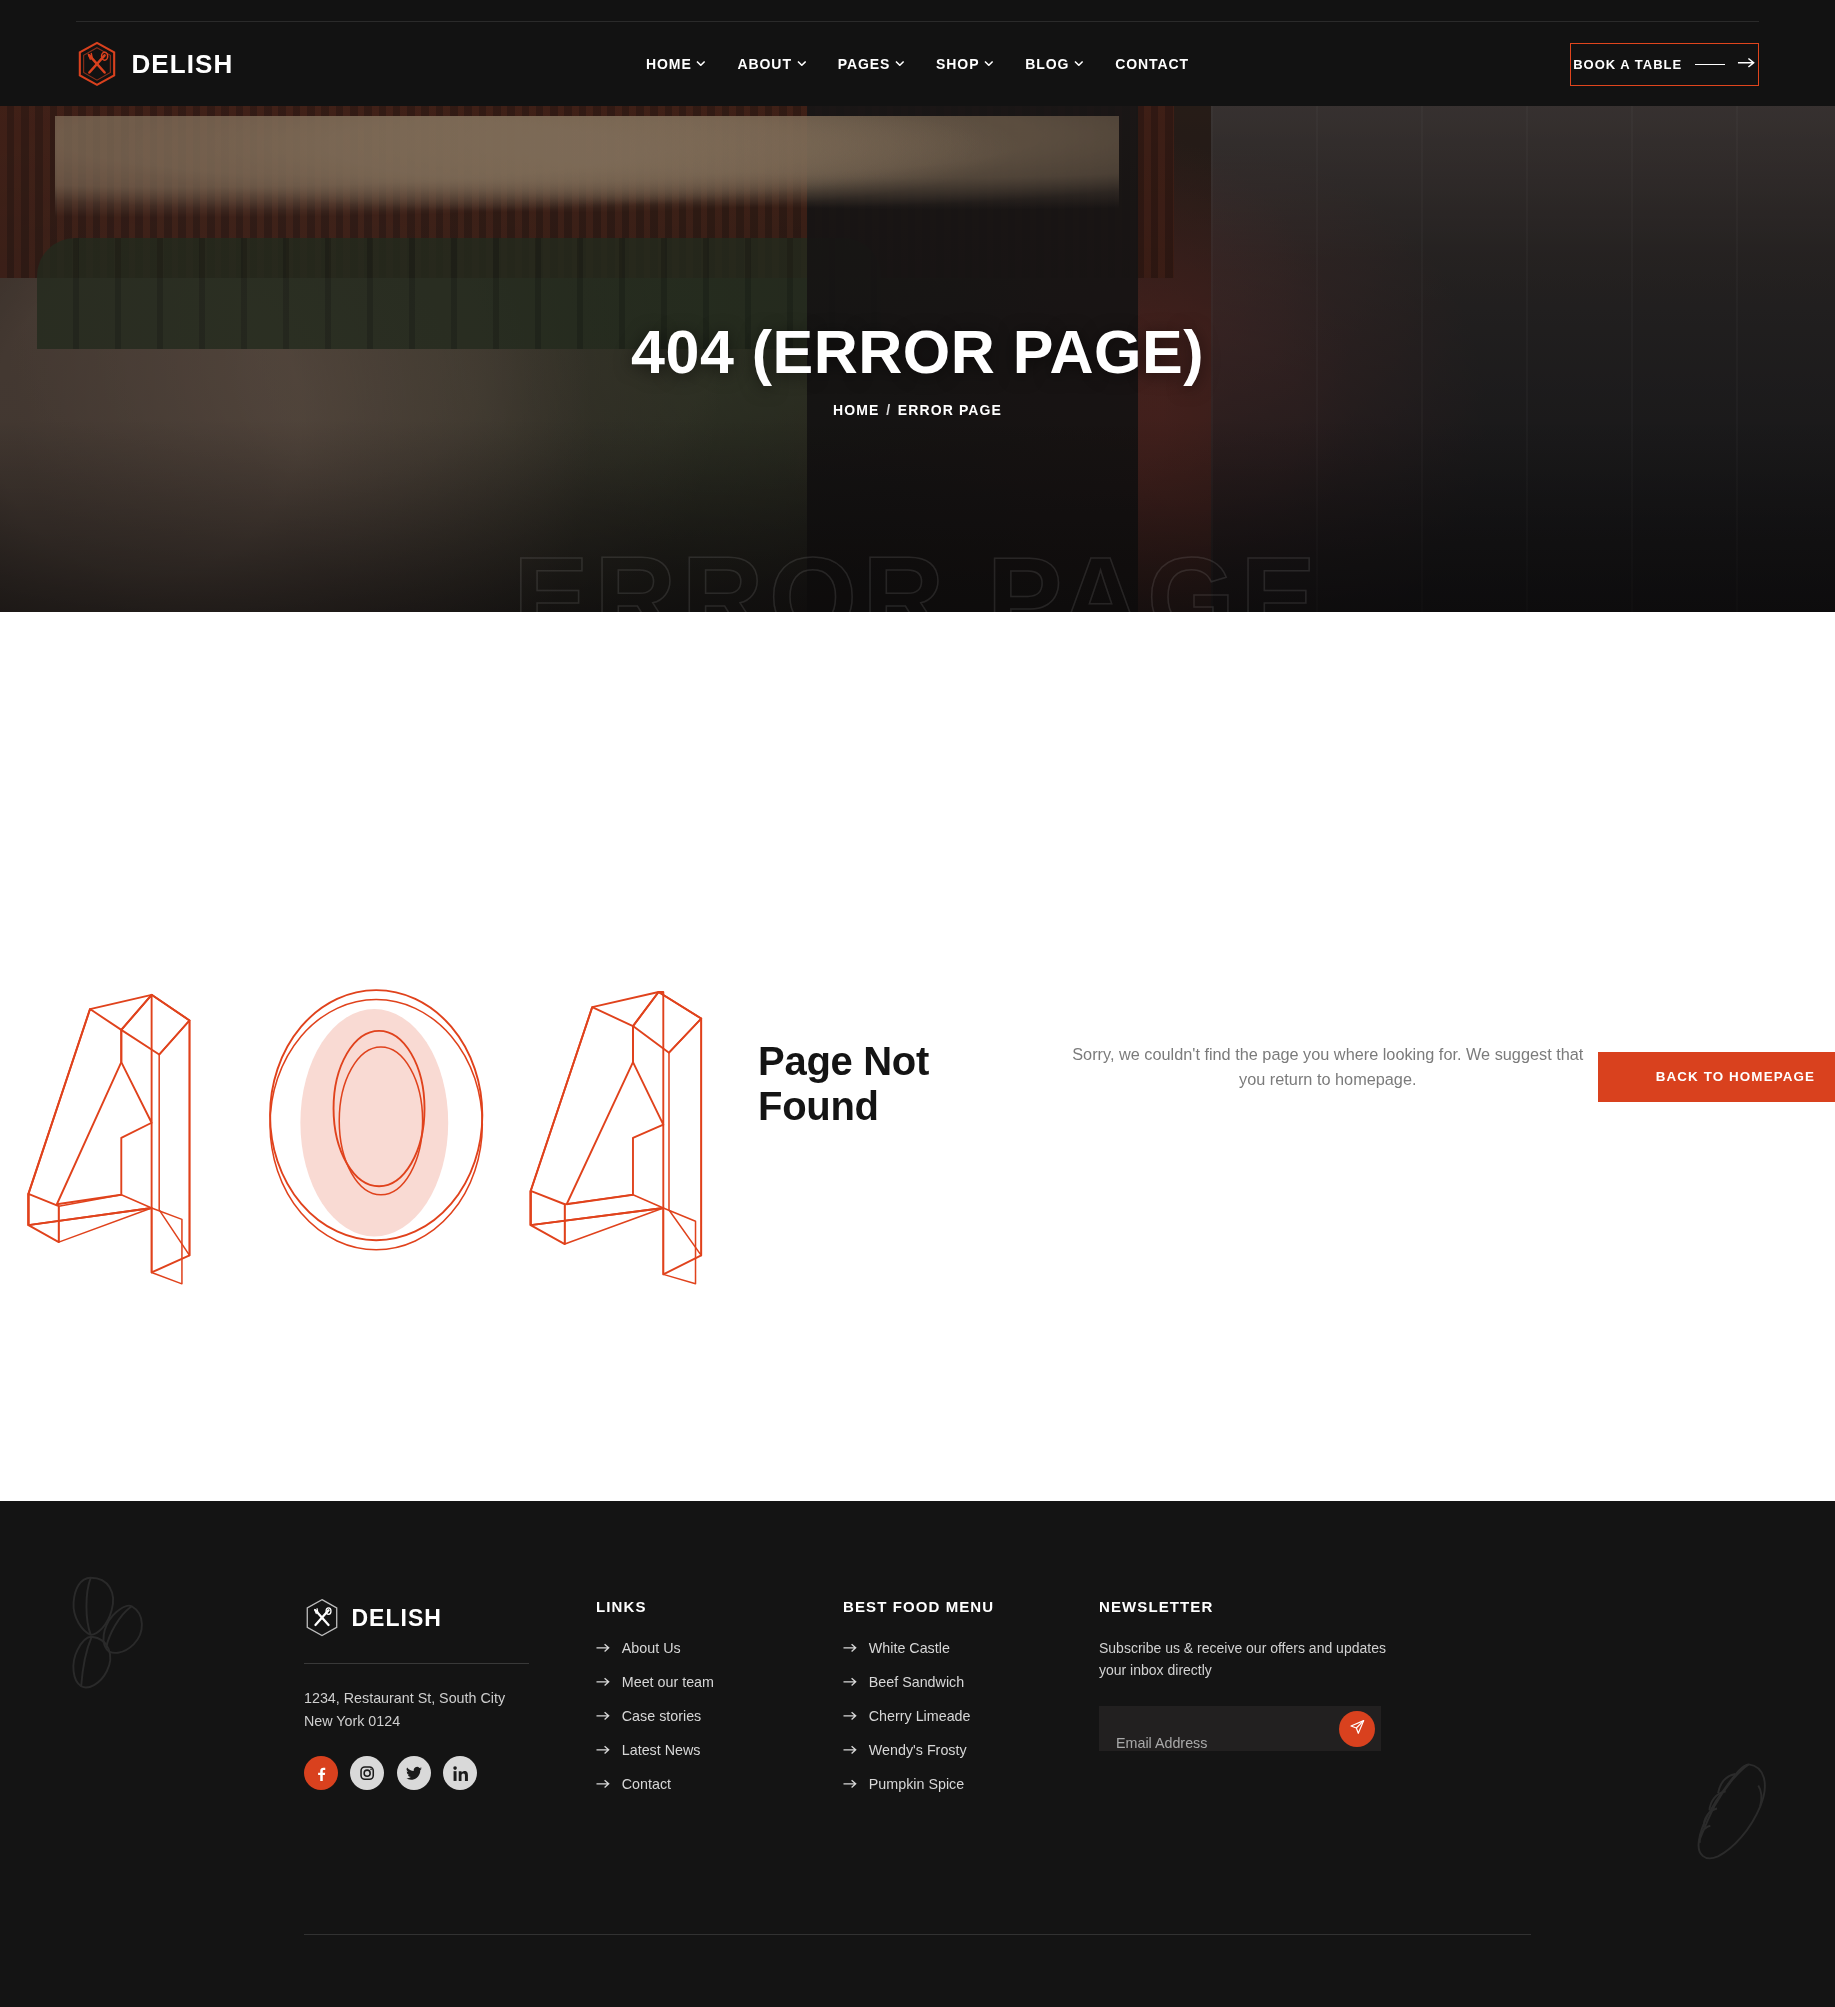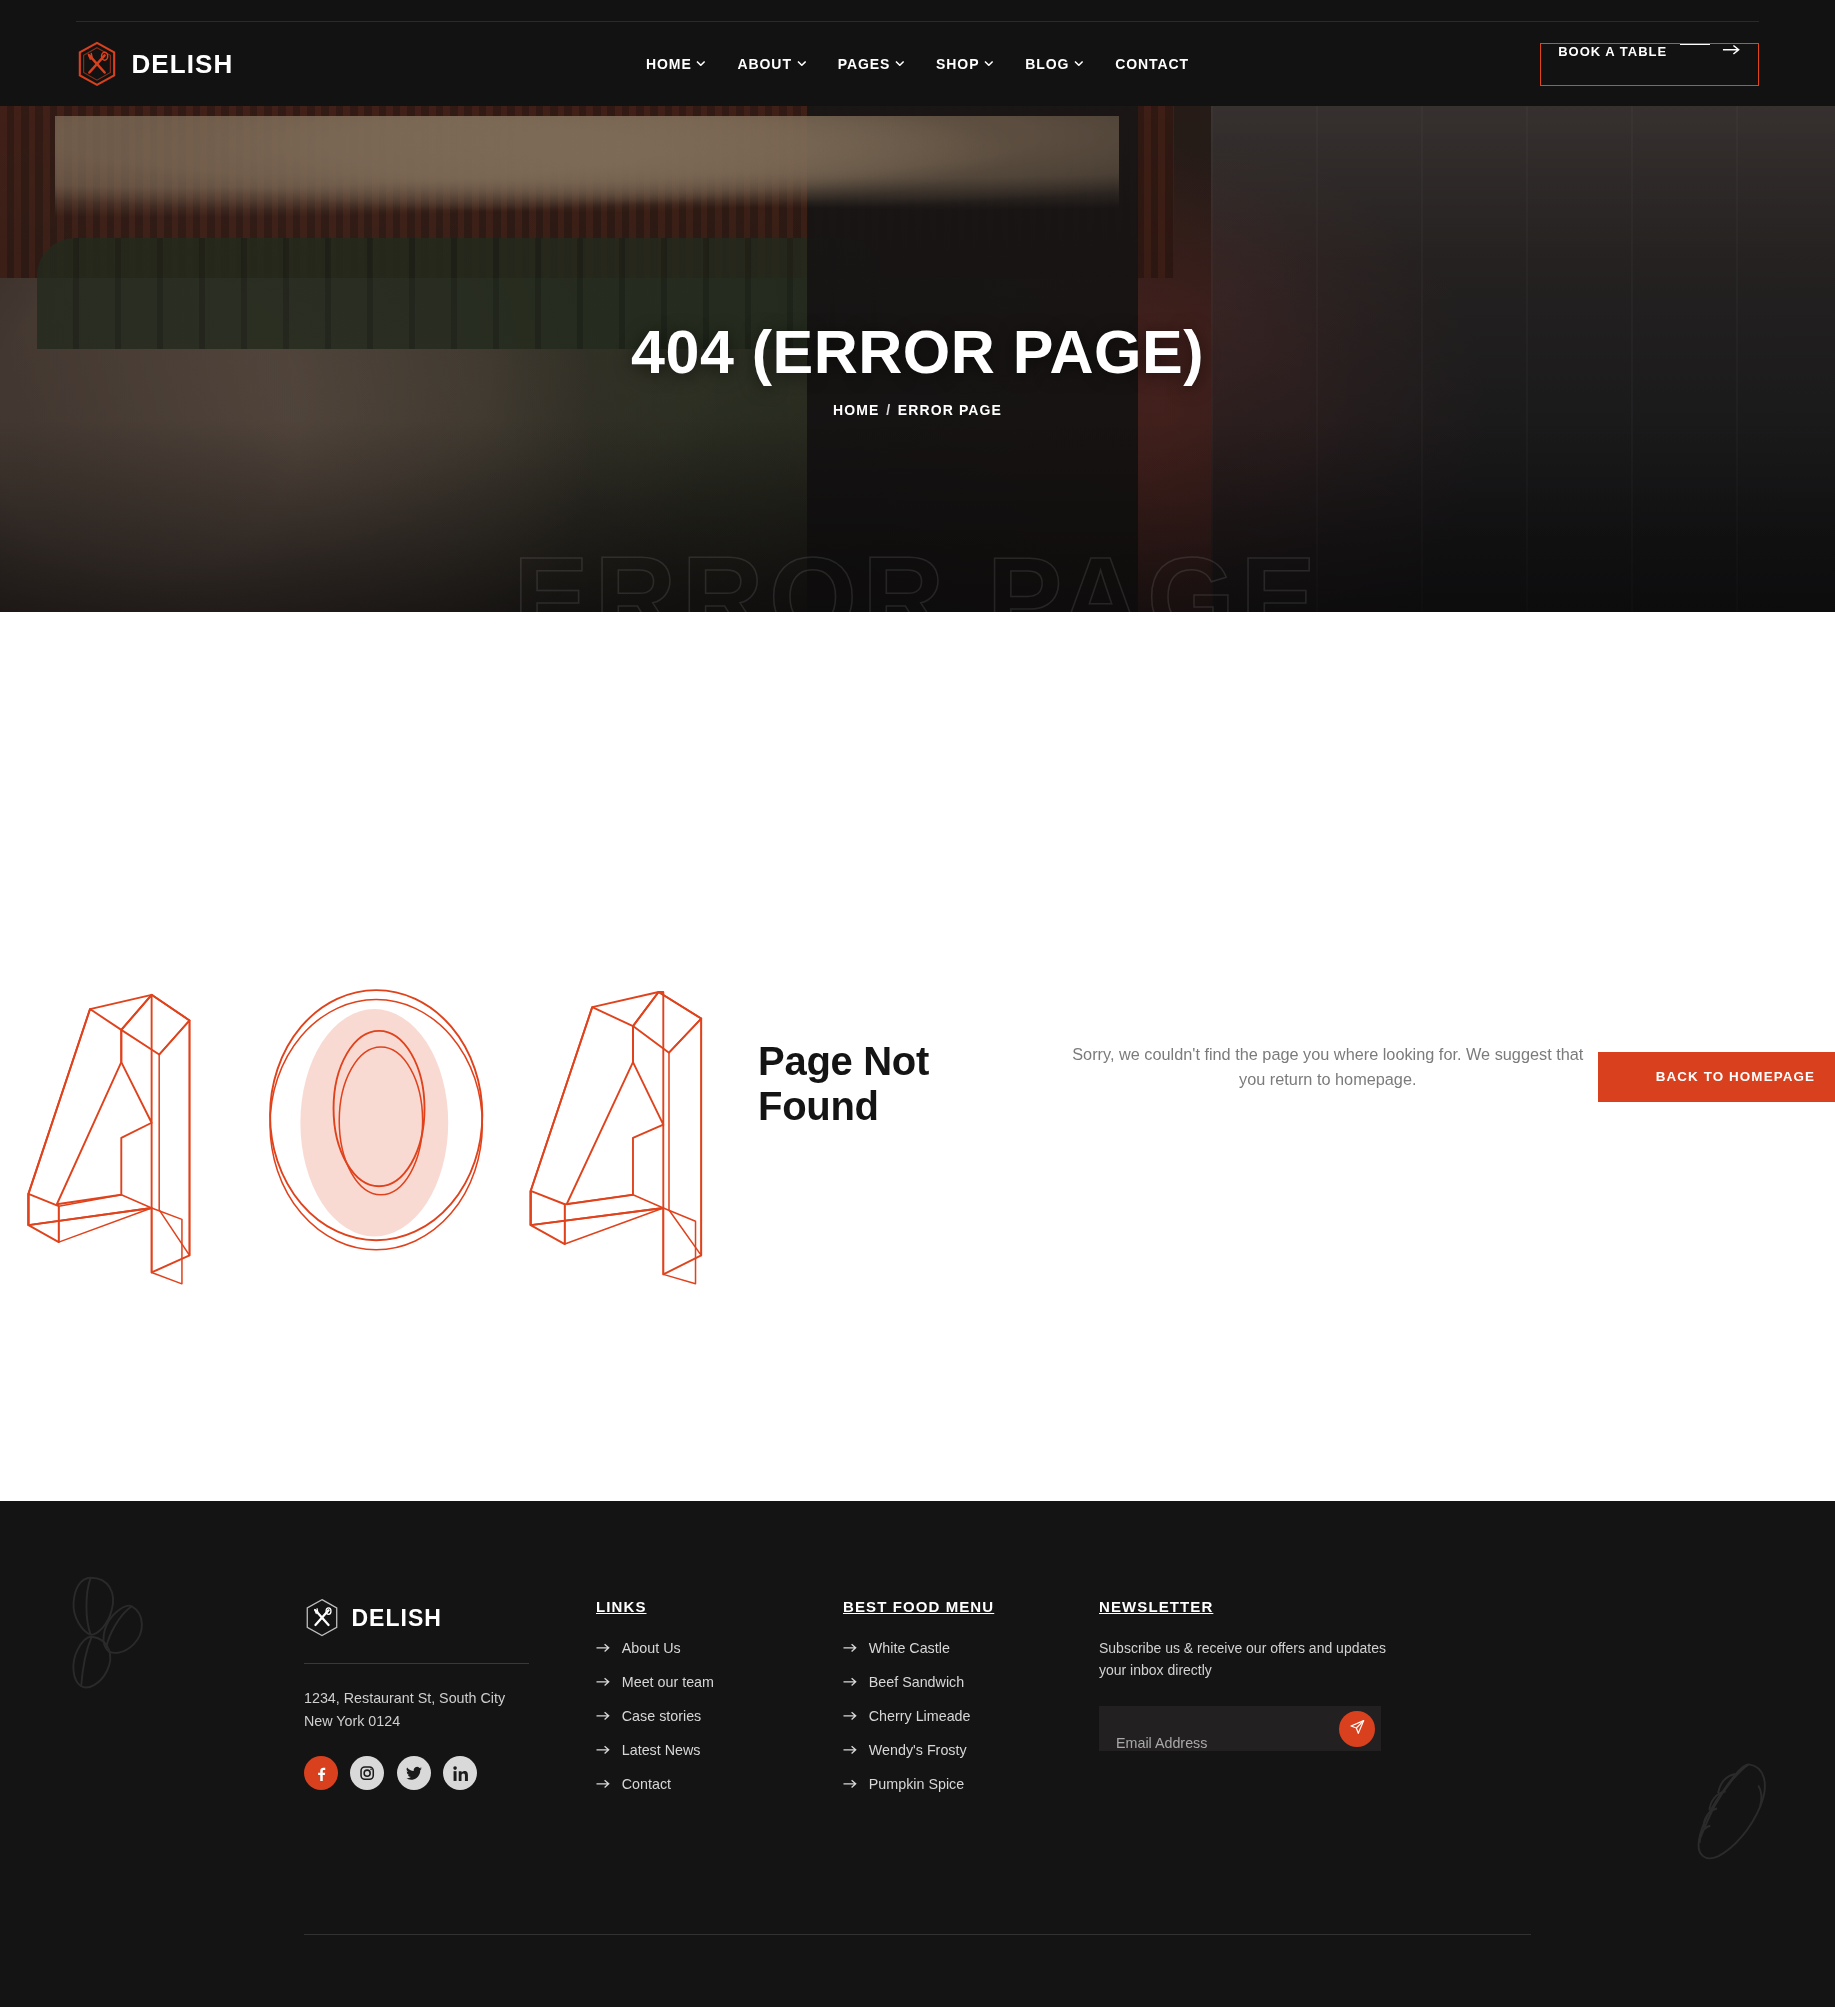--- a/index.html
+++ b/index.html
@@ -49,22 +49,22 @@
     letter-spacing:0.9px; text-transform:uppercase;
     cursor:pointer; white-space:nowrap;
   }
   .chev { display:inline-block; width:8.6px; height:8.6px; }
   .chev svg { display:block; }
 
   .book-btn {
     margin-left:auto;
     border:1px solid #e0451d;
     height:43px; min-width:174px;
-    display:flex; gap:12.4px;
-    padding:0 17px;
+    display:flex; align-items:center; gap:12.4px;
+    padding:0 2px;
     color:#fff; font-size:13px; font-weight:700; letter-spacing:1px;
     text-transform:uppercase; cursor:pointer;
     background:transparent;
   }
   .book-line { width:30px; height:1px; background:#ffffff; display:block; }
   .book-arrow { display:block; }
 
   
   .hero {
     position:absolute; top:106px; left:0; width:1835px; height:506px;
@@ -195,21 +195,21 @@
     background:#d9d9d9; cursor:pointer;
   }
   .soc.fb { background:#d9411e; }
   .soc svg { display:block; }
 
   .col { width:239px; }
   .col.links { width:247px; margin-left:24px; }
   .col.menu  { width:256px; }
   .col-title {
     color:#ffffff; font-size:15px; font-weight:700;
-    letter-spacing:1.1px; text-transform:uppercase;text-decoration:underline;
+    letter-spacing:1.1px; text-transform:uppercase;
   }
   .col ul { list-style:none; margin-top:25px; }
   .col li {
     display:flex; align-items:center; gap:11.5px;
     color:#d7d7d7; font-size:14.3px; margin-bottom:18px; cursor:pointer;
   }
   .arr { display:block; flex:0 0 auto; }
 
   .col.news { width:315px; }
   .news-text { margin-top:23px; color:#d2d2d2; font-size:14px; line-height:1.55; width:296px; }

